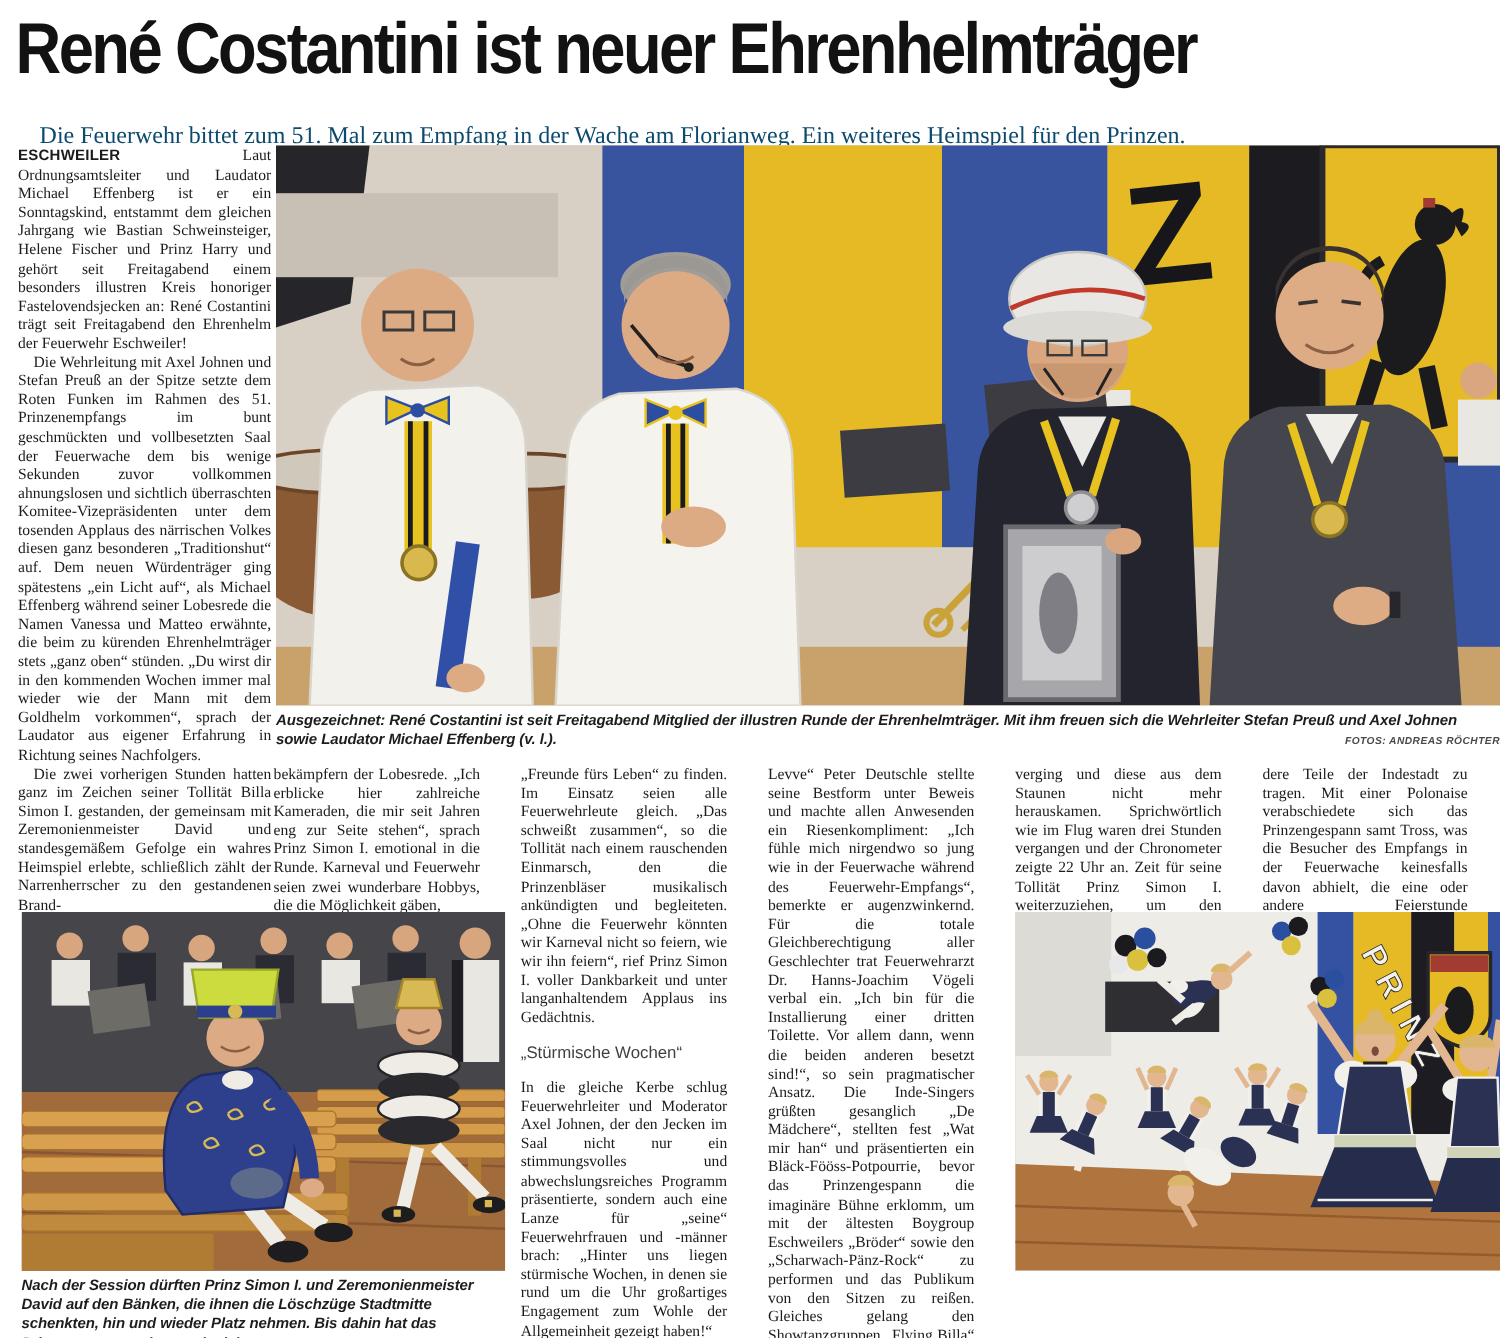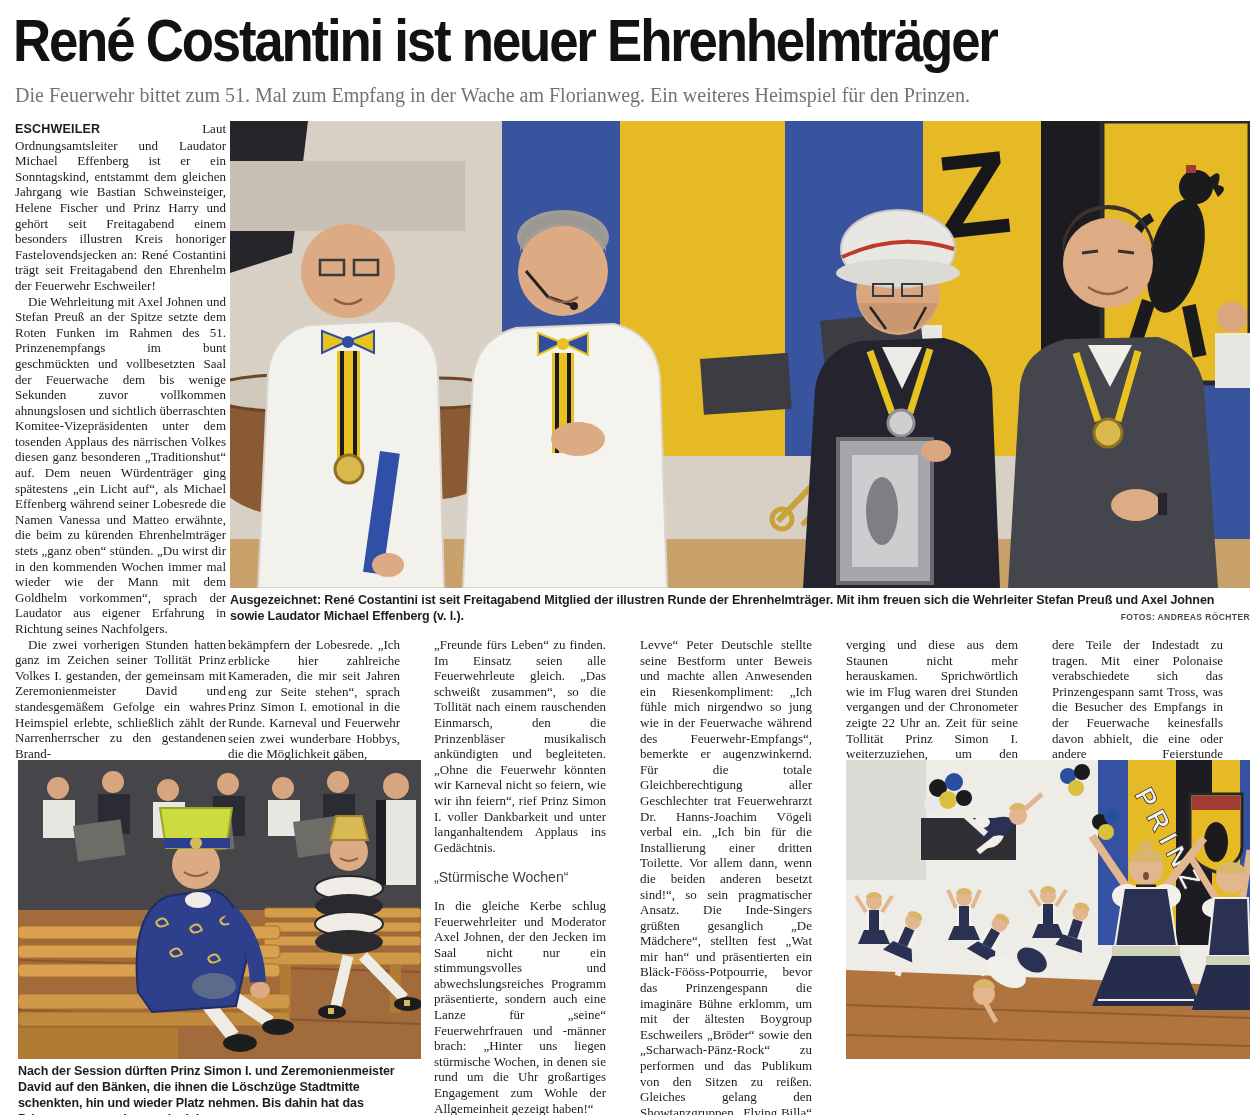--- a/index.html
+++ b/index.html
@@ -1,21 +1,21 @@
 <!DOCTYPE html>
 <html lang="de"><head>
 <meta charset="utf-8">
 <style>
   html,body{margin:0;padding:0;background:#ffffff;}
   .page{position:relative;width:1250px;height:1115px;background:#ffffff;overflow:hidden;
         font-family:"Liberation Serif",serif;color:#1c1c1c;padding-left:44px;}
   .headline{position:absolute;left:13px;top:6px;margin:0;white-space:nowrap;}
   .hl-inner{display:inline-block;font-family:"Liberation Sans",sans-serif;font-weight:bold;
         font-size:60px;letter-spacing:-2.5px;color:#121212;transform:scaleX(.88);transform-origin:left center;}
-  .subheadline{position:absolute;left:15px;top:84px;margin:0;font-size:20px;color:#737373;width:1200px;}
+  .subheadline{position:absolute;left:15px;top:84px;margin:18px;font-size:20px;color:#0c4a6e;width:1200px;}
   .textcol{position:absolute;font-size:13px;line-height:15.6px;text-align:justify;color:#1b1b1b;}
   .textcol p{margin:0;}
   .ind{text-indent:13px;}
   .loc{font-family:"Liberation Sans",sans-serif;font-weight:bold;font-size:12.5px;letter-spacing:.2px;}
   #colA{left:15px;top:121px;width:211px;}
   #colB{left:228px;top:637px;width:172px;}
   #colC{left:434px;top:637px;width:172px;}
   #colD{left:640px;top:637px;width:172px;}
   #colE{left:846px;top:637px;width:172px;}
   #colF{left:1052px;top:637px;width:171px;}
@@ -23,40 +23,40 @@
   .signoff{position:absolute;right:0;bottom:0;background:#fff;padding-left:6px;}
   .subhead{font-family:"Liberation Sans",sans-serif;font-weight:normal;font-size:14px;
         text-align:left;margin:15px 0 12px 0;color:#404040;}
   figure{margin:0;padding:0;}
   .photo{position:absolute;overflow:hidden;background:#d8d0c4;}
   .photo svg{display:block;width:100%;height:100%;}
   #photoMain{left:230px;top:121px;width:1020px;height:467px;}
   #photoBL{left:18px;top:760px;width:403px;height:299px;}
   #photoBR{left:846px;top:760px;width:404px;height:299px;}
   .caption{position:absolute;font-family:"Liberation Sans",sans-serif;font-weight:bold;
-        font-size:12.5px;line-height:16px;color:#1d1d1d;letter-spacing:-.1px;}
+        font-size:12.5px;line-height:16px;color:#1d1d1d;letter-spacing:-.1px;font-style:italic;}
   #captionMain{left:230px;top:592px;width:1020px;}
   .credit{position:absolute;right:0;top:17px;font-size:8.5px;font-weight:bold;color:#4a4a4a;letter-spacing:.4px;text-align:right;}
   #captionBL{left:18px;top:1063px;width:400px;}
   #captionBR{left:846px;top:1063px;width:402px;}
 </style>
 </head>
 <body>
 
 <div class="page">
 
   <h1 class="headline">
     <span class="hl-inner">René Costantini ist neuer Ehrenhelmträger</span>
   </h1>
   <p class="subheadline">Die Feuerwehr bittet zum 51. Mal zum Empfang in der Wache am Florianweg. Ein weiteres Heimspiel für den Prinzen.</p>
 
   <div class="textcol" id="colA">
     <p><span class="loc">ESCHWEILER</span> <span>Laut Ordnungsamtsleiter und Laudator Michael Effenberg ist er ein Sonntagskind, entstammt dem gleichen Jahrgang wie Bastian Schweinsteiger, Helene Fischer und Prinz Harry und gehört seit Freitagabend einem besonders illustren Kreis honoriger Fastelovendsjecken an: René Costantini trägt seit Freitagabend den Ehrenhelm der Feuerwehr Eschweiler!</span></p>
     <p class="ind">Die Wehrleitung mit Axel Johnen und Stefan Preuß an der Spitze setzte dem Roten Funken im Rahmen des 51. Prinzenempfangs im bunt geschmückten und vollbesetzten Saal der Feuerwache dem bis wenige Sekunden zuvor vollkommen ahnungslosen und sichtlich überraschten Komitee-Vizepräsidenten unter dem tosenden Applaus des närrischen Volkes diesen ganz besonderen „Traditionshut“ auf. Dem neuen Würdenträger ging spätestens „ein Licht auf“, als Michael Effenberg während seiner Lobesrede die Namen Vanessa und Matteo erwähnte, die beim zu kürenden Ehrenhelmträger stets „ganz oben“ stünden. „Du wirst dir in den kommenden Wochen immer mal wieder wie der Mann mit dem Goldhelm vorkommen“, sprach der Laudator aus eigener Erfahrung in Richtung seines Nachfolgers.</p>
-    <p class="ind">Die zwei vorherigen Stunden hatten ganz im Zeichen seiner Tollität Prinz Volkes I. gestanden, der gemeinsam mit Zeremonienmeister David und standesgemäßem Gefolge ein wahres Heimspiel erlebte, schließlich zählt der Narrenherrscher zu den gestandenen Brand-</p>
+    <p class="ind">Die zwei vorherigen Stunden hatten ganz im Zeichen seiner Tollität Billa Simon I. gestanden, der gemeinsam mit Zeremonienmeister David und standesgemäßem Gefolge ein wahres Heimspiel erlebte, schließlich zählt der Narrenherrscher zu den gestandenen Brand-</p>
   </div>
 
   <figure class="photo" id="photoMain">
     <svg viewBox="0 0 1020 467" preserveAspectRatio="none">
       <rect width="1020" height="467" fill="#d8d0c4"></rect>
       <polygon points="0,0 78,0 62,132 0,152" fill="#26262a"></polygon>
       <rect x="0" y="40" width="235" height="70" fill="#c8c0b4"></rect>
       <g>
         <rect x="272" y="0" width="118" height="335" fill="#39549f"></rect>
         <rect x="390" y="0" width="165" height="335" fill="#e6ba25"></rect>

